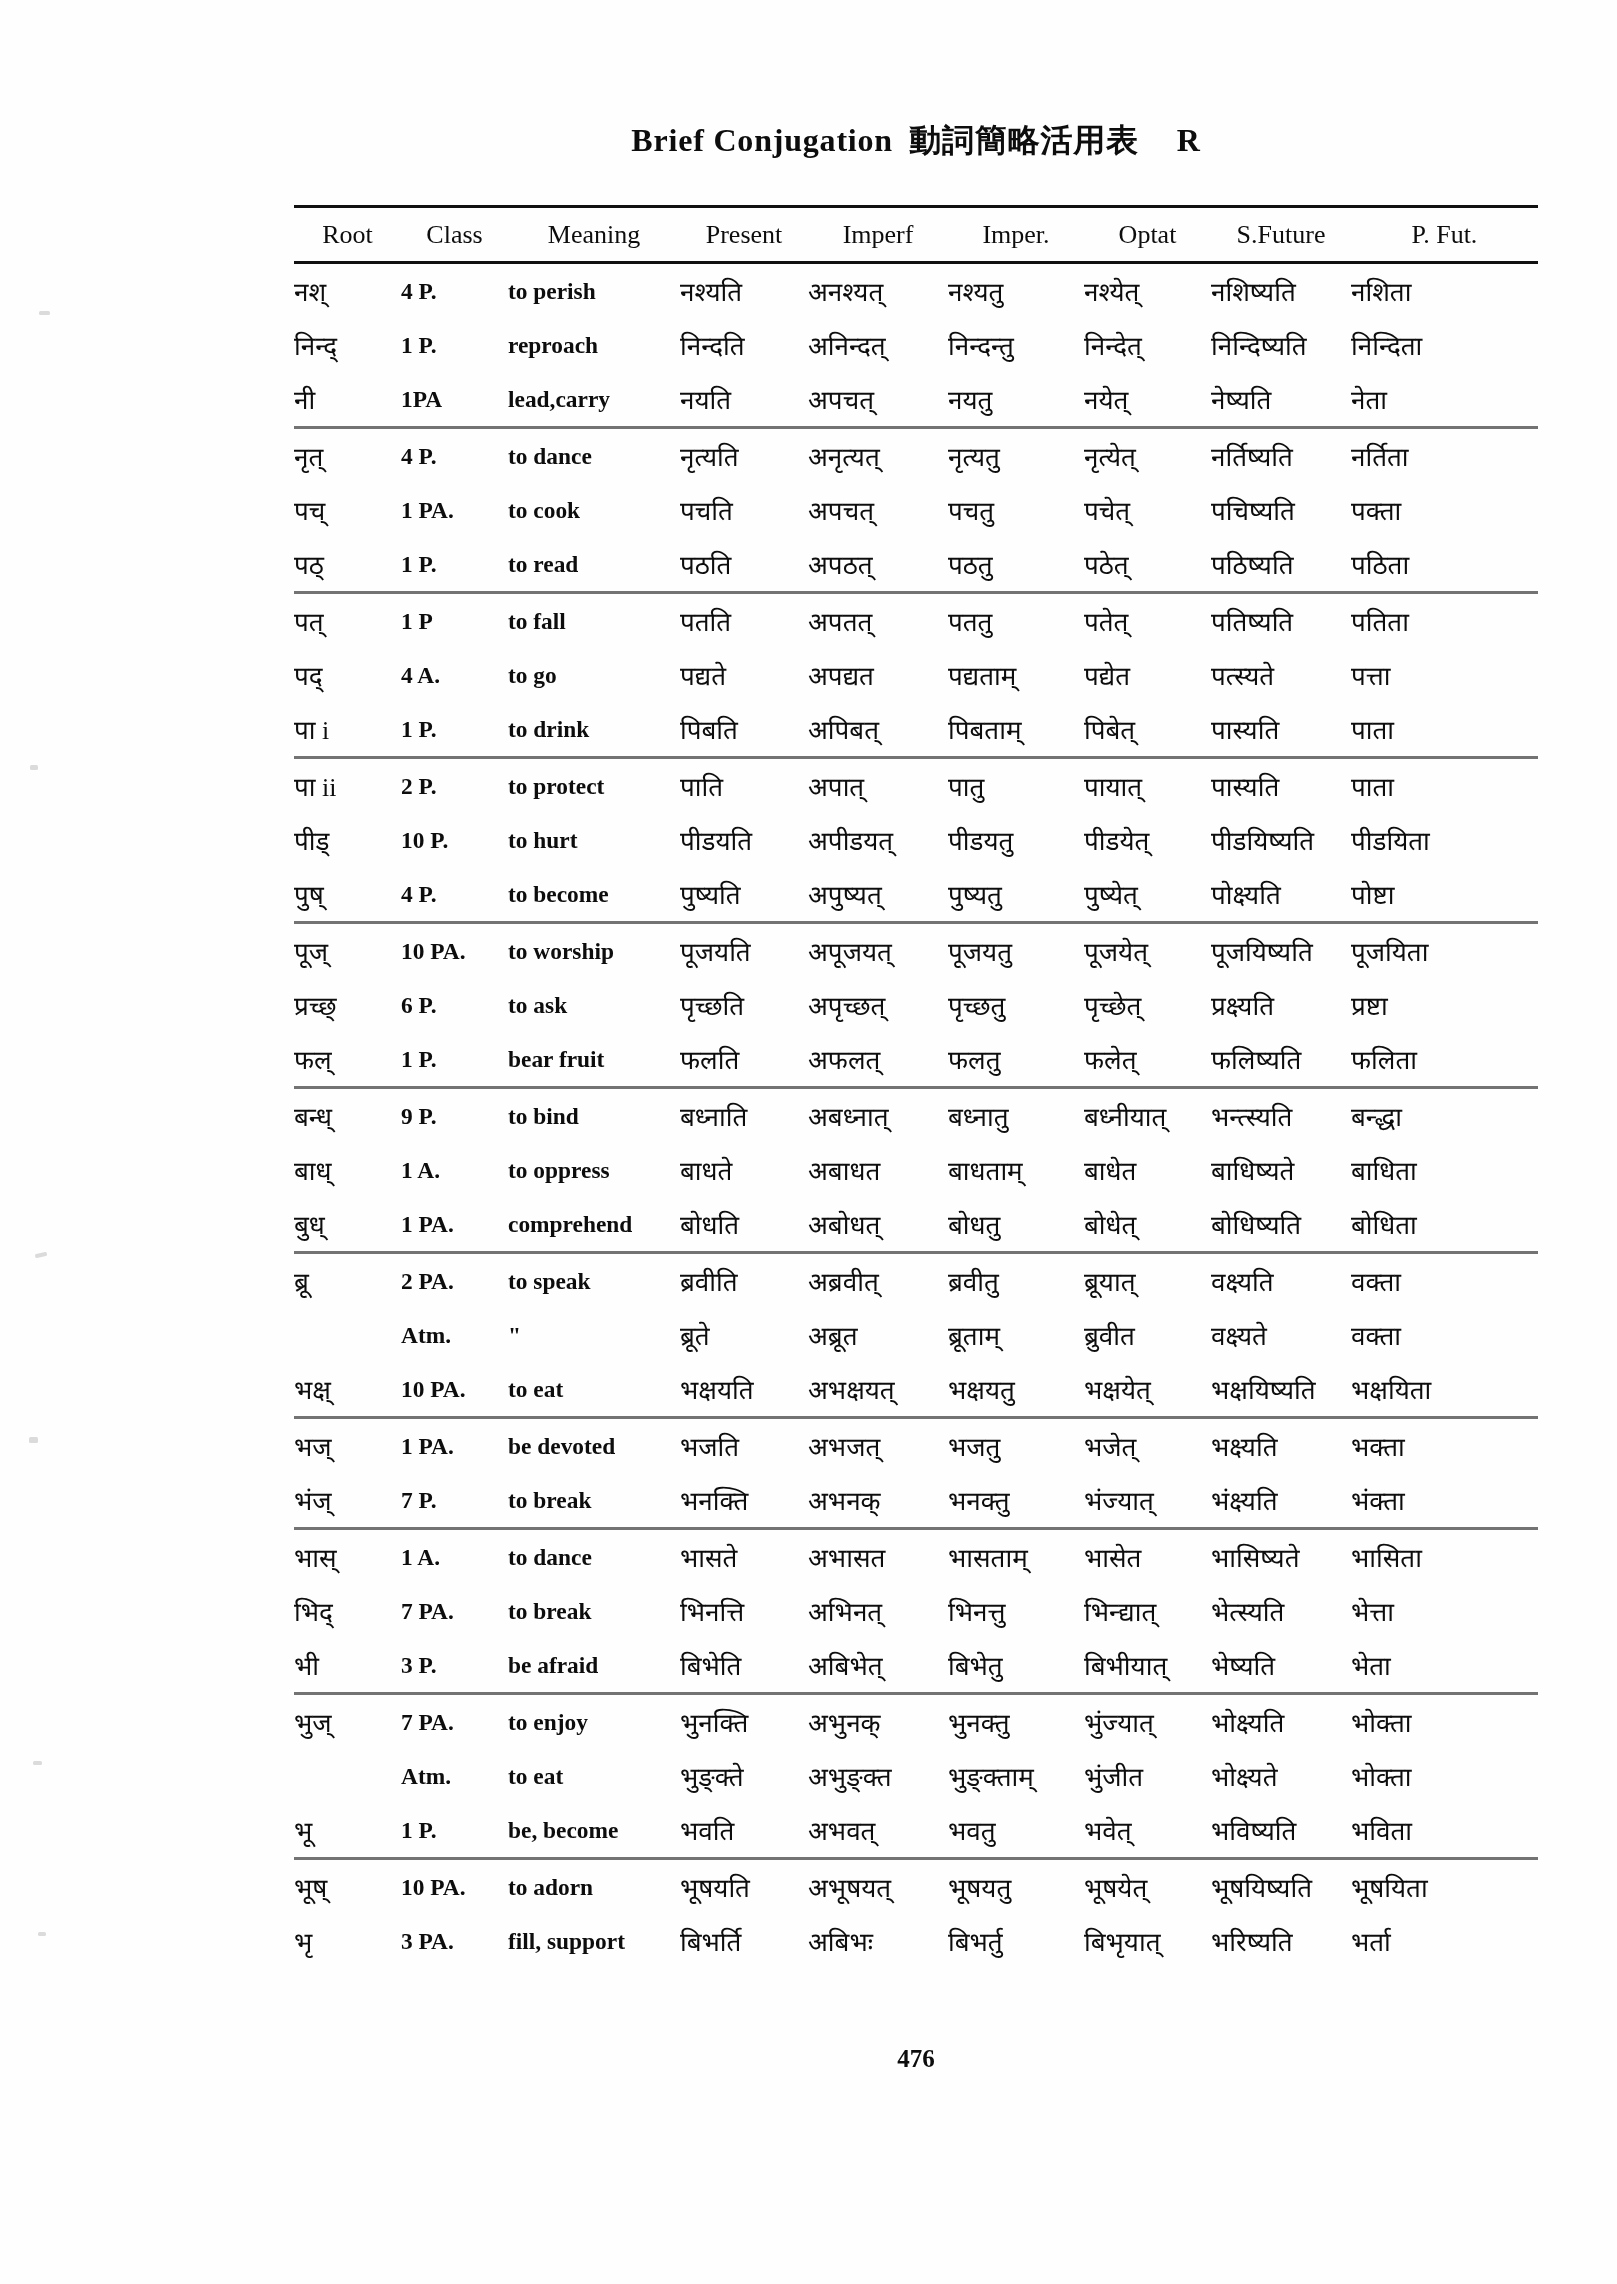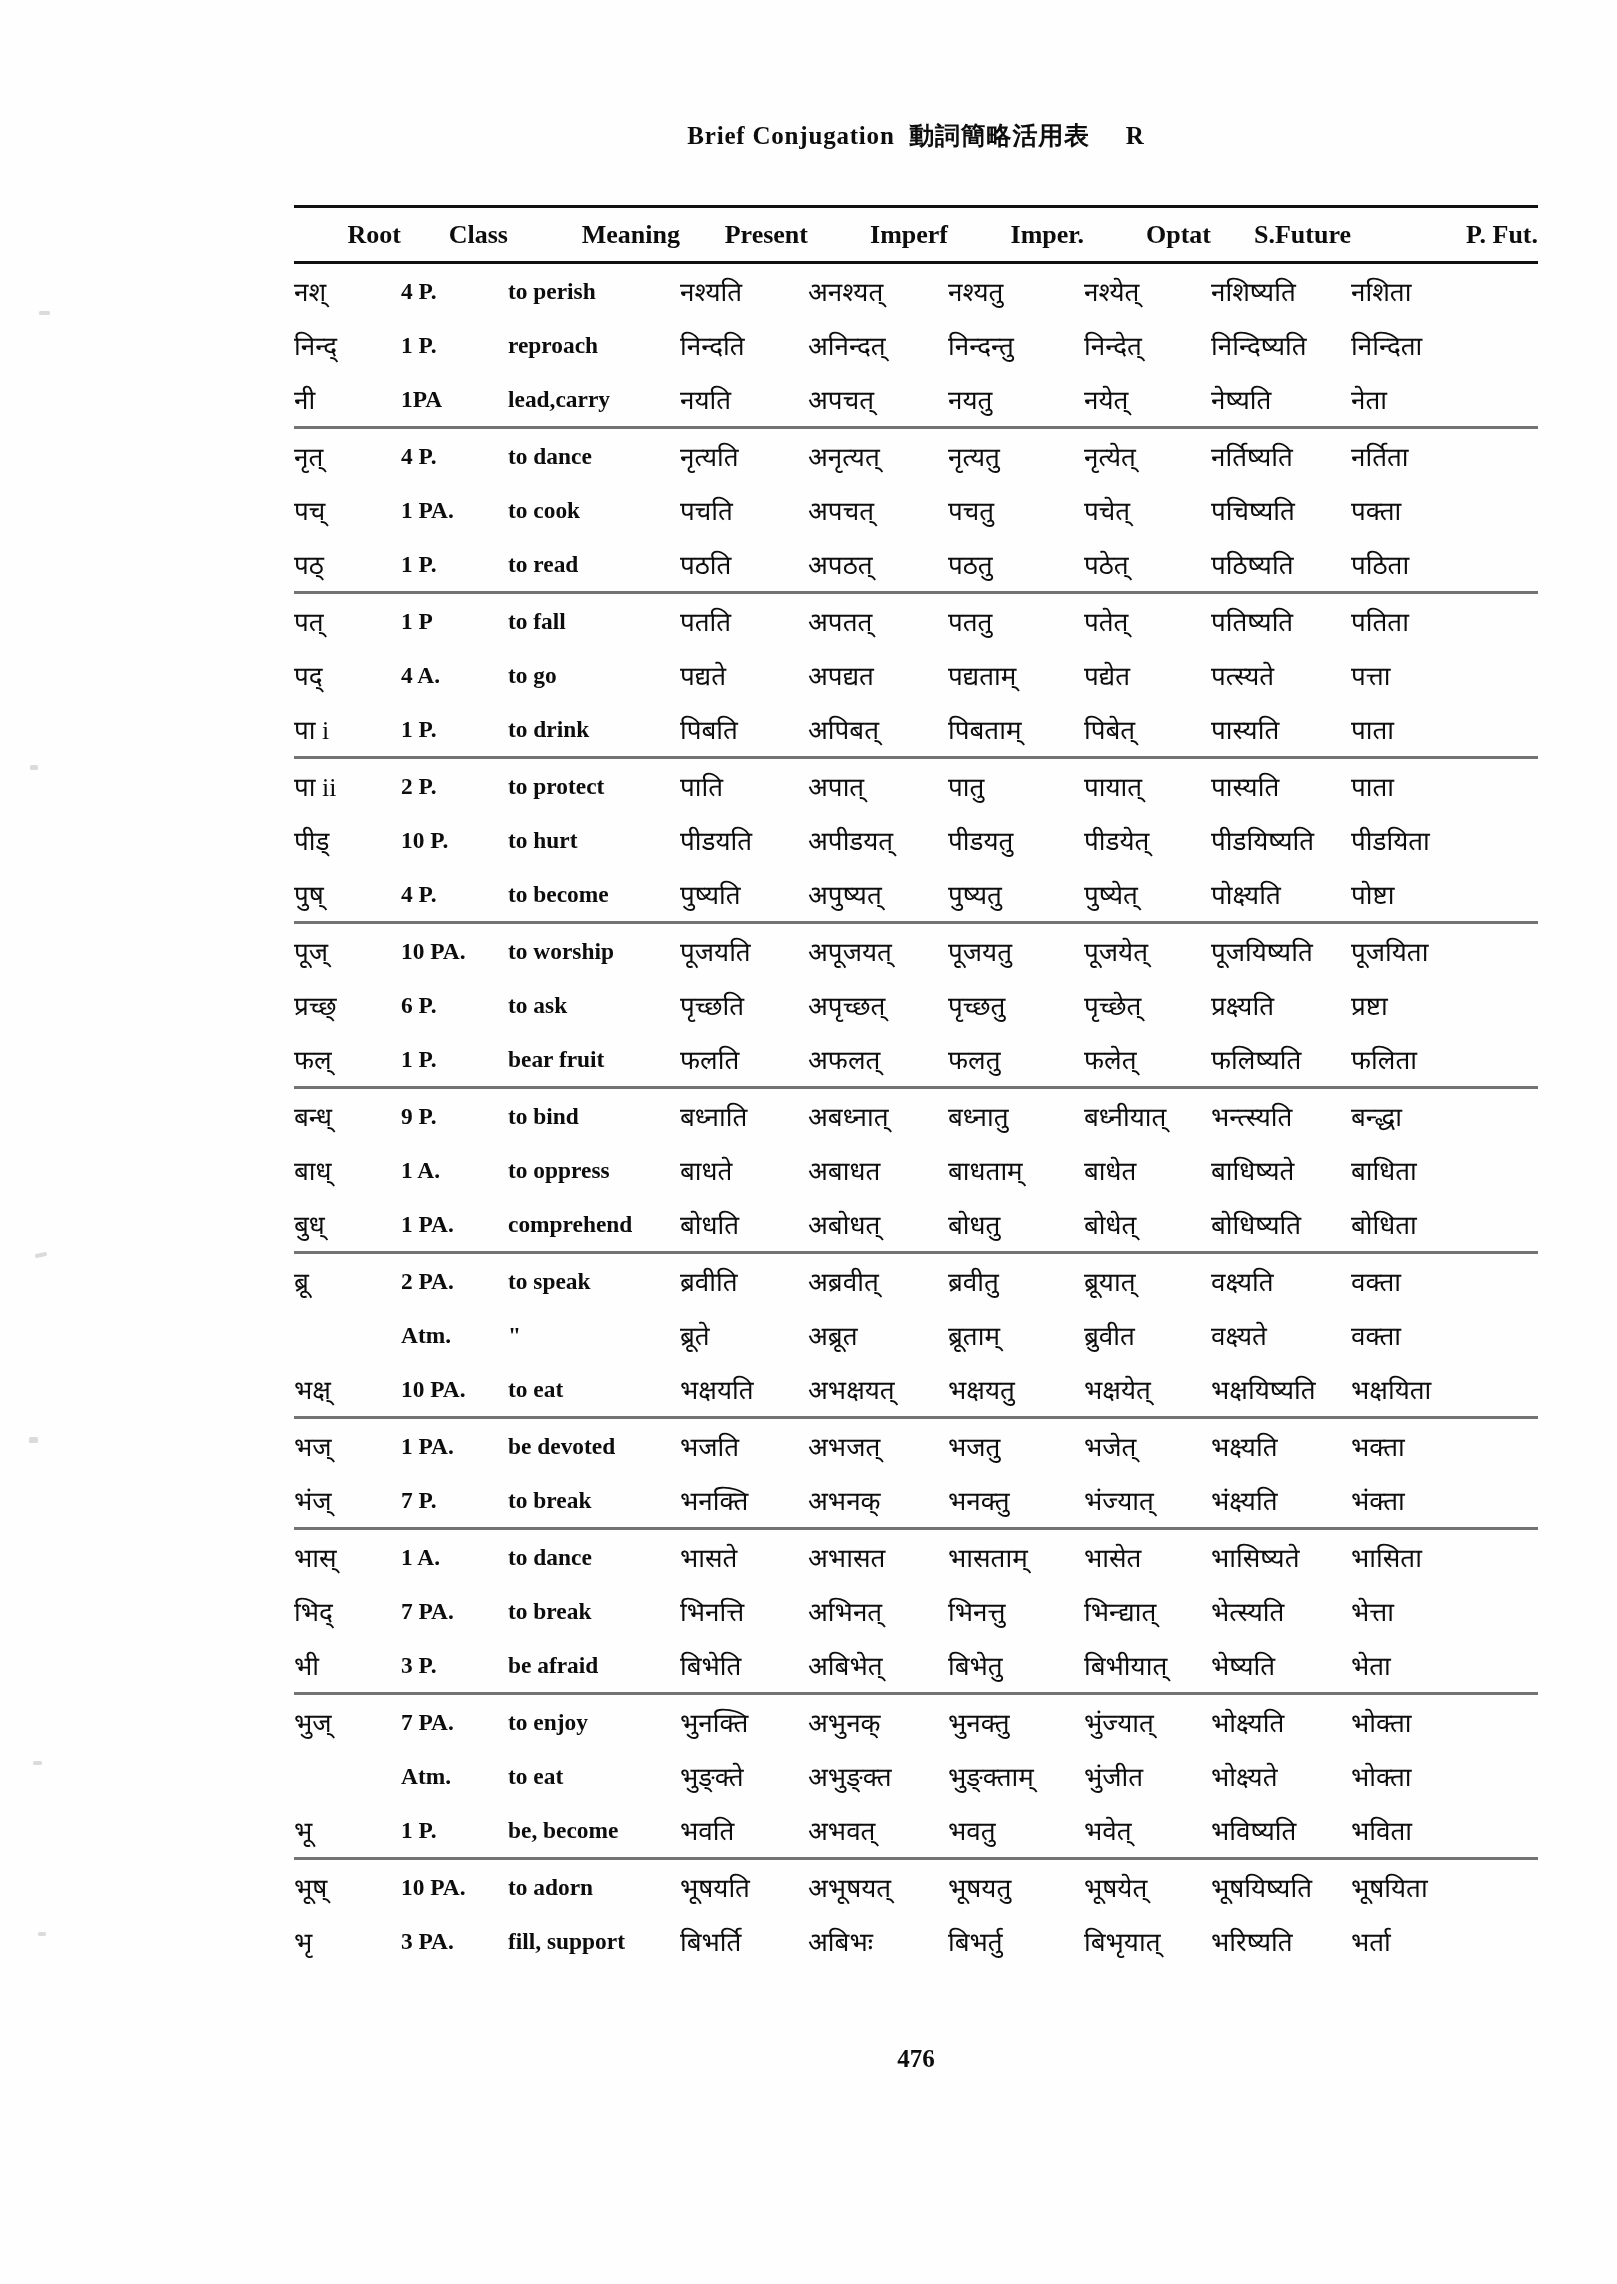--- a/index.html
+++ b/index.html
@@ -19,40 +19,40 @@
     position: absolute;
     inset: 0;
     background: #fefefe;
   }
   .title {
     position: absolute;
     top: 119px;
     left: 294px;
     width: 1244px;
     text-align: center;
-    font-size: 25px;
+    font-size: 32px;
     font-weight: 600;
     letter-spacing: 0.8px;
     white-space: nowrap;
   }
   .title .cjk { margin-left: 7.5px; }
   .title .suffix { margin-left: 29px; }
 
   table.conj {
     position: absolute;
     top: 205px;
     left: 294px;
     width: 1244px;
     border-collapse: collapse;
     table-layout: fixed;
   }
   table.conj th {
-    text-align: right;
+    text-align: center;
     font-size: 26px;
-    font-weight: 700;
+    font-weight: 400;
     height: 53px;
     vertical-align: middle;
     white-space: nowrap;
     padding: 0;
   }
   thead tr {
     border-top: 3.8px solid #111;
     border-bottom: 3.8px solid #111;
   }
   tbody.group { border-top: 3px solid #737373; }

